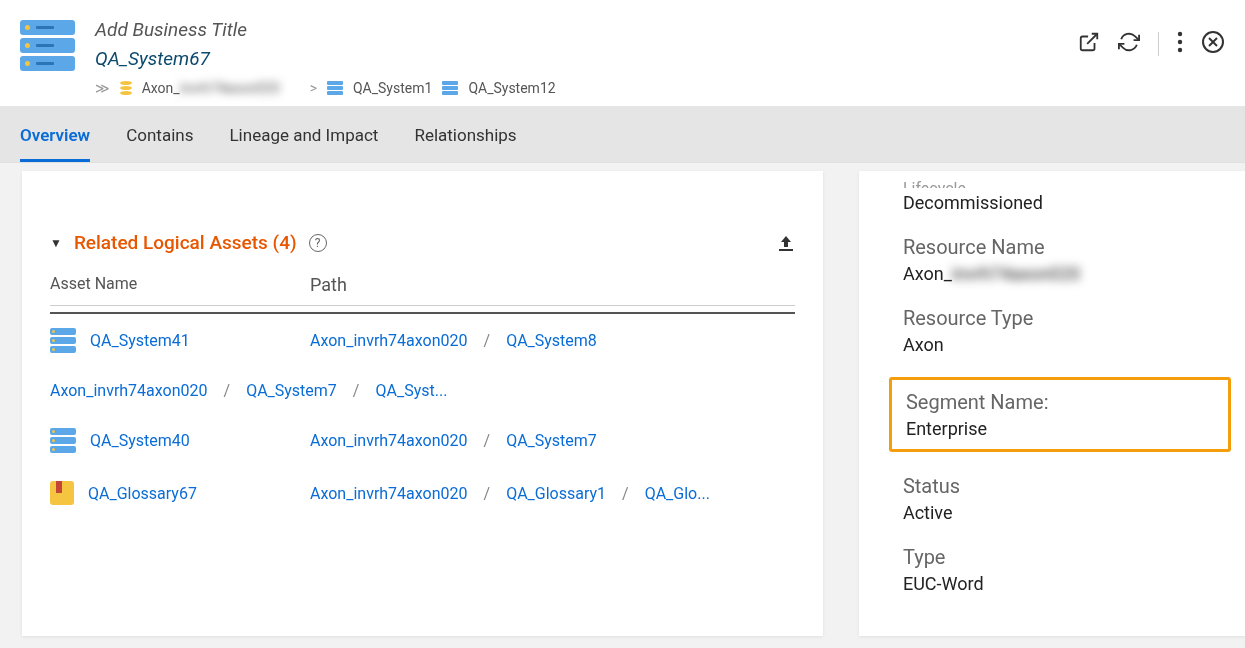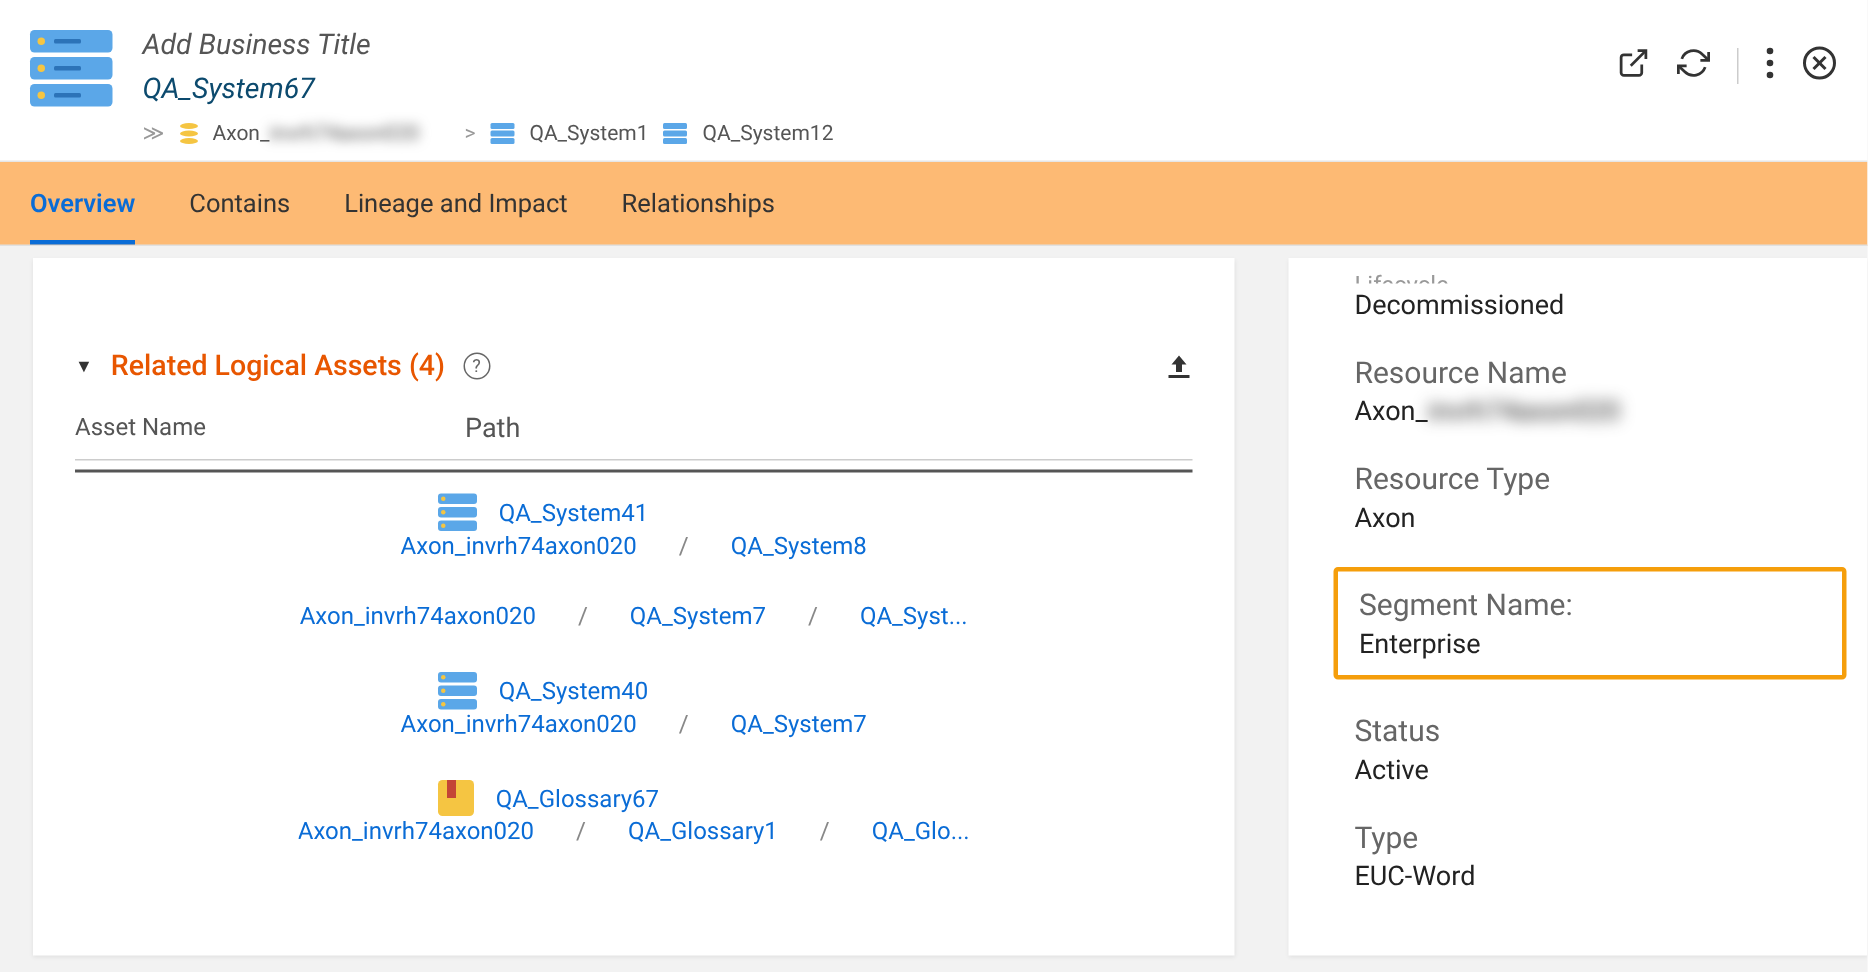--- a/index.html
+++ b/index.html
@@ -109,21 +109,21 @@
     }
     .action-divider {
       width: 1px;
       height: 24px;
       background: #ccc;
     }
     .tabs {
       display: flex;
       gap: 36px;
       padding: 18px 20px 0 20px;
-      background: #fdba74;
+      background: #e5e5e5;
       border-bottom: 1px solid #e0e0e0;
     }
     .tab {
       font-size: 17px;
       color: #333;
       padding-bottom: 14px;
       cursor: pointer;
     }
     .tab.active {
       color: #0a6cd6;
@@ -189,21 +189,20 @@
       font-size: 18px;
       color: #555;
     }
     .table-body {
       border-top: 2px solid #555;
     }
     .table-row {
       display: flex;
       align-items: center;
       padding: 14px 0;
-      flex-direction: column;
     }
     .asset-cell {
       width: 260px;
       display: flex;
       align-items: center;
       gap: 14px;
     }
     .row-icon-server {
       display: flex;
       flex-direction: column;
@@ -230,21 +229,21 @@
       content:''; position:absolute; left:6px; top:0; width:6px; height:12px; background:#c44536;
     }
     .link {
       color: #0a6cd6;
       font-size: 16px;
       cursor: pointer;
     }
     .path-cell {
       display: flex;
       align-items: center;
-      gap: 28px;
+      gap: 16px;
       font-size: 16px;
       flex: 1;
       overflow: hidden;
       white-space: nowrap;
     }
     .path-sep { color: #888; }
     .sidebar {
       margin-left: 36px;
       width: 392px;
       background: #fff;

